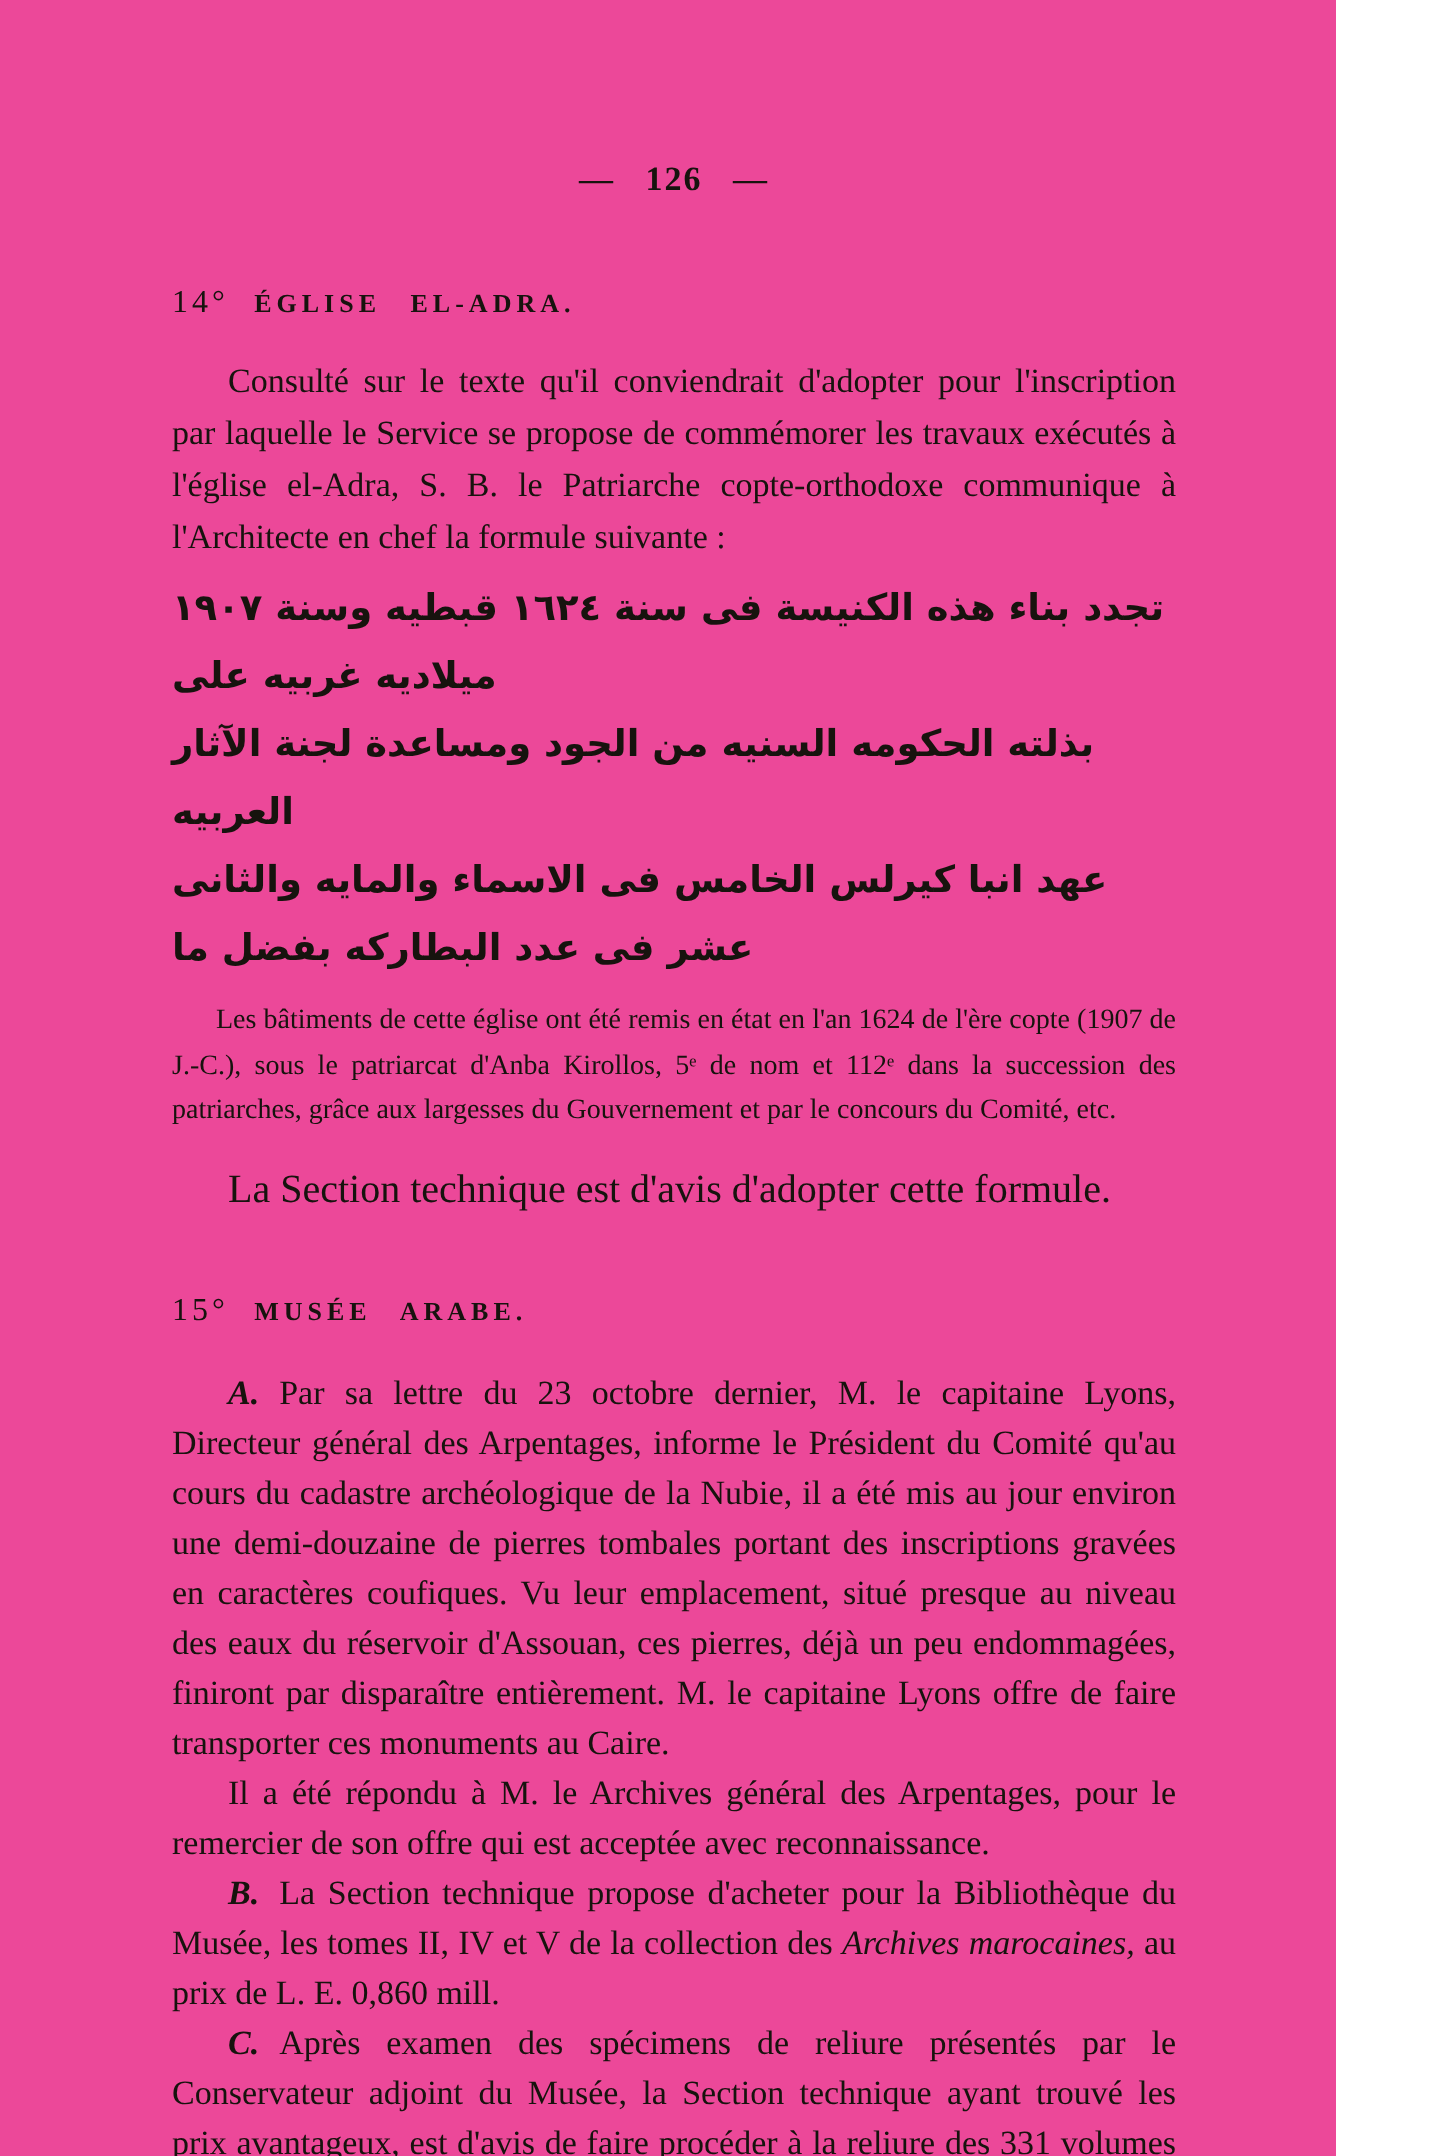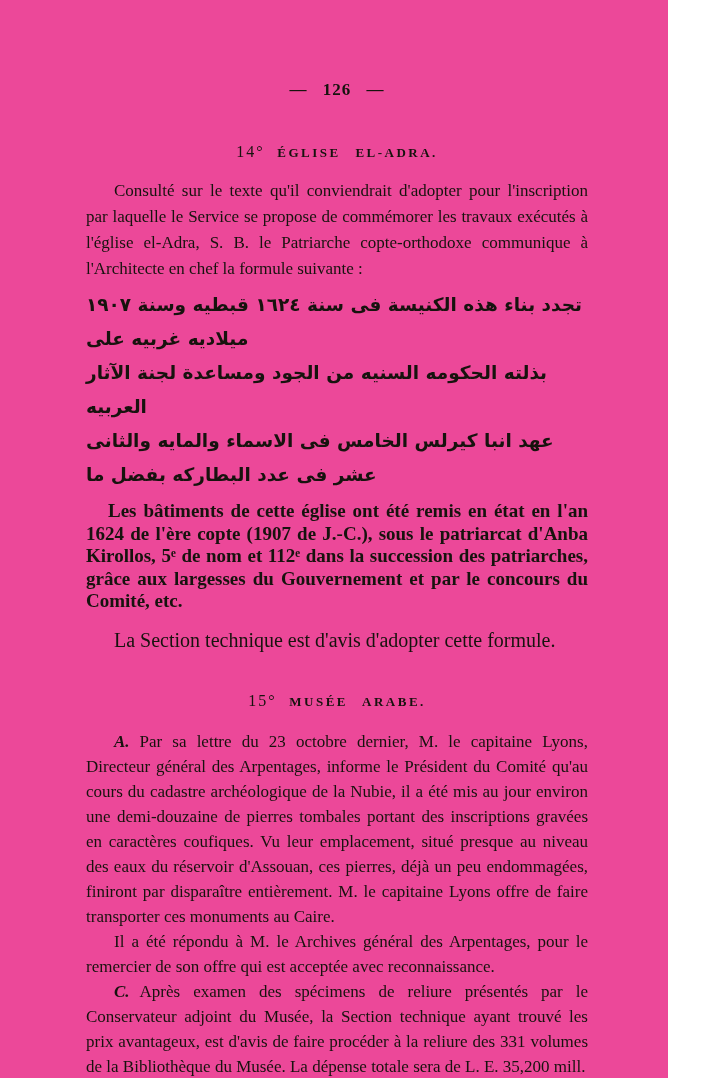--- a/index.html
+++ b/index.html
@@ -17,21 +17,21 @@
   .page-number {
     text-align: center;
     font-size: 17px;
     font-weight: bold;
     letter-spacing: 1px;
     word-spacing: 10px;
     margin-bottom: 40px;
   }
   .heading {
     margin: 0 0 16px 0;
-    text-align: center;
+    text-align: left;
     font-weight: normal;
   }
   .heading .heading-num {
     font-size: 16px;
     letter-spacing: 2px;
     margin-right: 8px;
   }
   .heading .heading-title {
     font-size: 13px;
     font-weight: bold;
@@ -56,25 +56,24 @@
     direction: rtl;
     margin: 6px 0 8px 0;
     font-family: "DejaVu Sans", sans-serif;
     font-weight: bold;
     font-size: 18.5px;
     line-height: 34px;
   }
   .arabic-line { text-align: left; }
   .note {
     margin: 6px 0 0 0;
-    font-size: 19px;
+    font-size: 14px;
     line-height: 22.5px;
     text-align: justify;
     text-indent: 22px;
-    font-weight: bold;
   }
   .conclusion {
     margin: 14px 0 0 0;
     font-size: 20px;
     line-height: 26px;
     text-indent: 28px;
   }
   .italic-title { font-style: italic; }
 </style>
 </head>
@@ -105,18 +104,21 @@
     <span class="heading-num">15°</span>
     <span class="heading-title">MUSÉE ARABE.</span>
   </h3>
 
   <p class="para">
     <span class="lead-italic">A.</span><span>Par sa lettre du 23 octobre dernier, M. le capitaine Lyons, Directeur général des Arpentages, informe le Président du Comité qu'au cours du cadastre archéologique de la Nubie, il a été mis au jour environ une demi-douzaine de pierres tombales portant des inscriptions gravées en caractères coufiques. Vu leur emplacement, situé presque au niveau des eaux du réservoir d'Assouan, ces pierres, déjà un peu endommagées, finiront par disparaître entièrement. M. le capitaine Lyons offre de faire transporter ces monuments au Caire.</span>
   </p>
 
   <p class="para">Il a été répondu à M. le Archives général des Arpentages, pour le remercier de son offre qui est acceptée avec reconnaissance.</p>
 
+  <p class="para">
+    <span class="lead-italic">B.</span><span>La Section technique propose d'acheter pour la Bibliothèque du Musée, les tomes II, IV et V de la collection des </span><span class="italic-title">Archives marocaines,</span><span> au prix de L. E. 0,860 mill.</span>
+  </p>
 
   <p class="para">
     <span class="lead-italic">C.</span><span>Après examen des spécimens de reliure présentés par le Conservateur adjoint du Musée, la Section technique ayant trouvé les prix avantageux, est d'avis de faire procéder à la reliure des 331 volumes de la Bibliothèque du Musée. La dépense totale sera de L. E. 35,200 mill.</span>
   </p>
 
 </div>
 
 </body></html>

